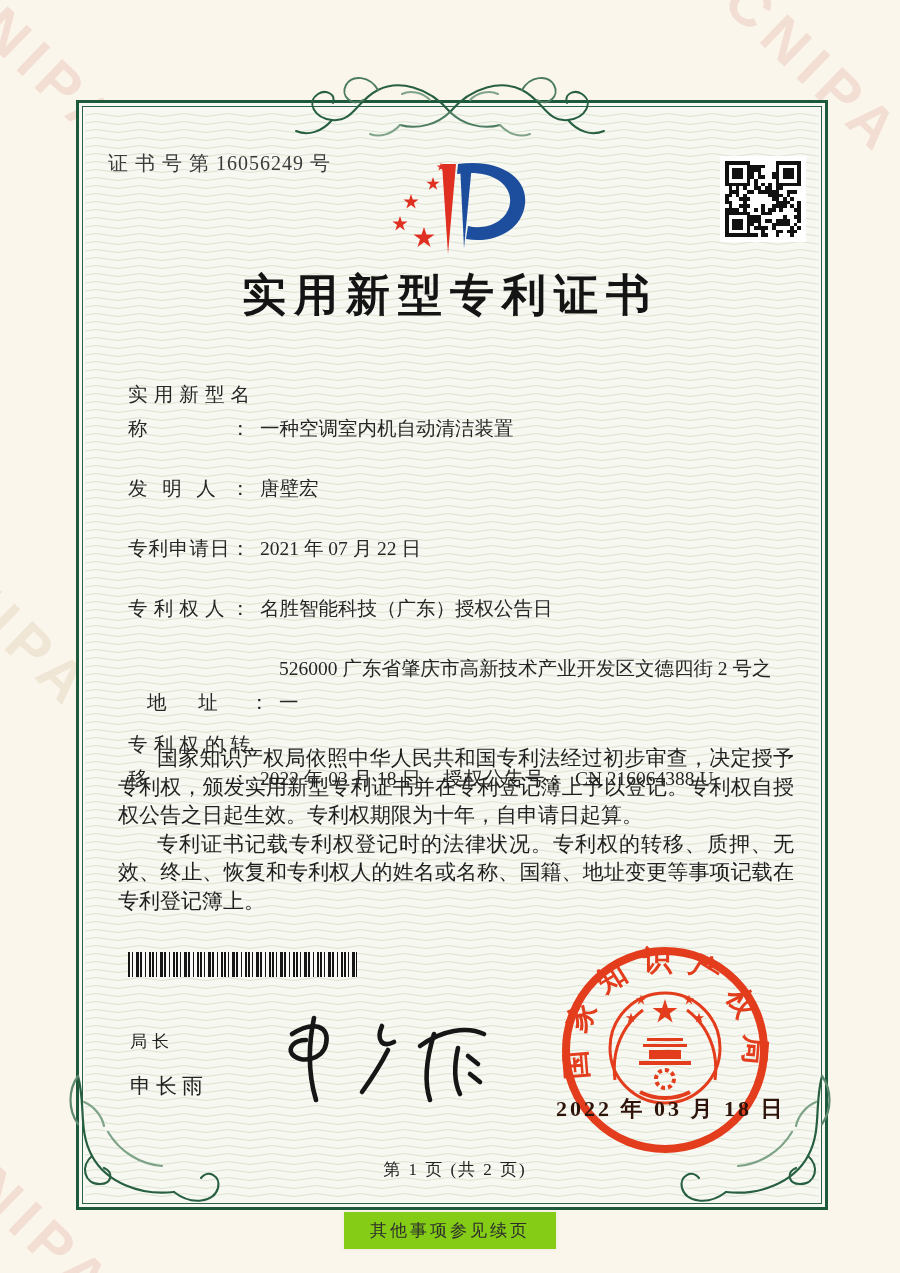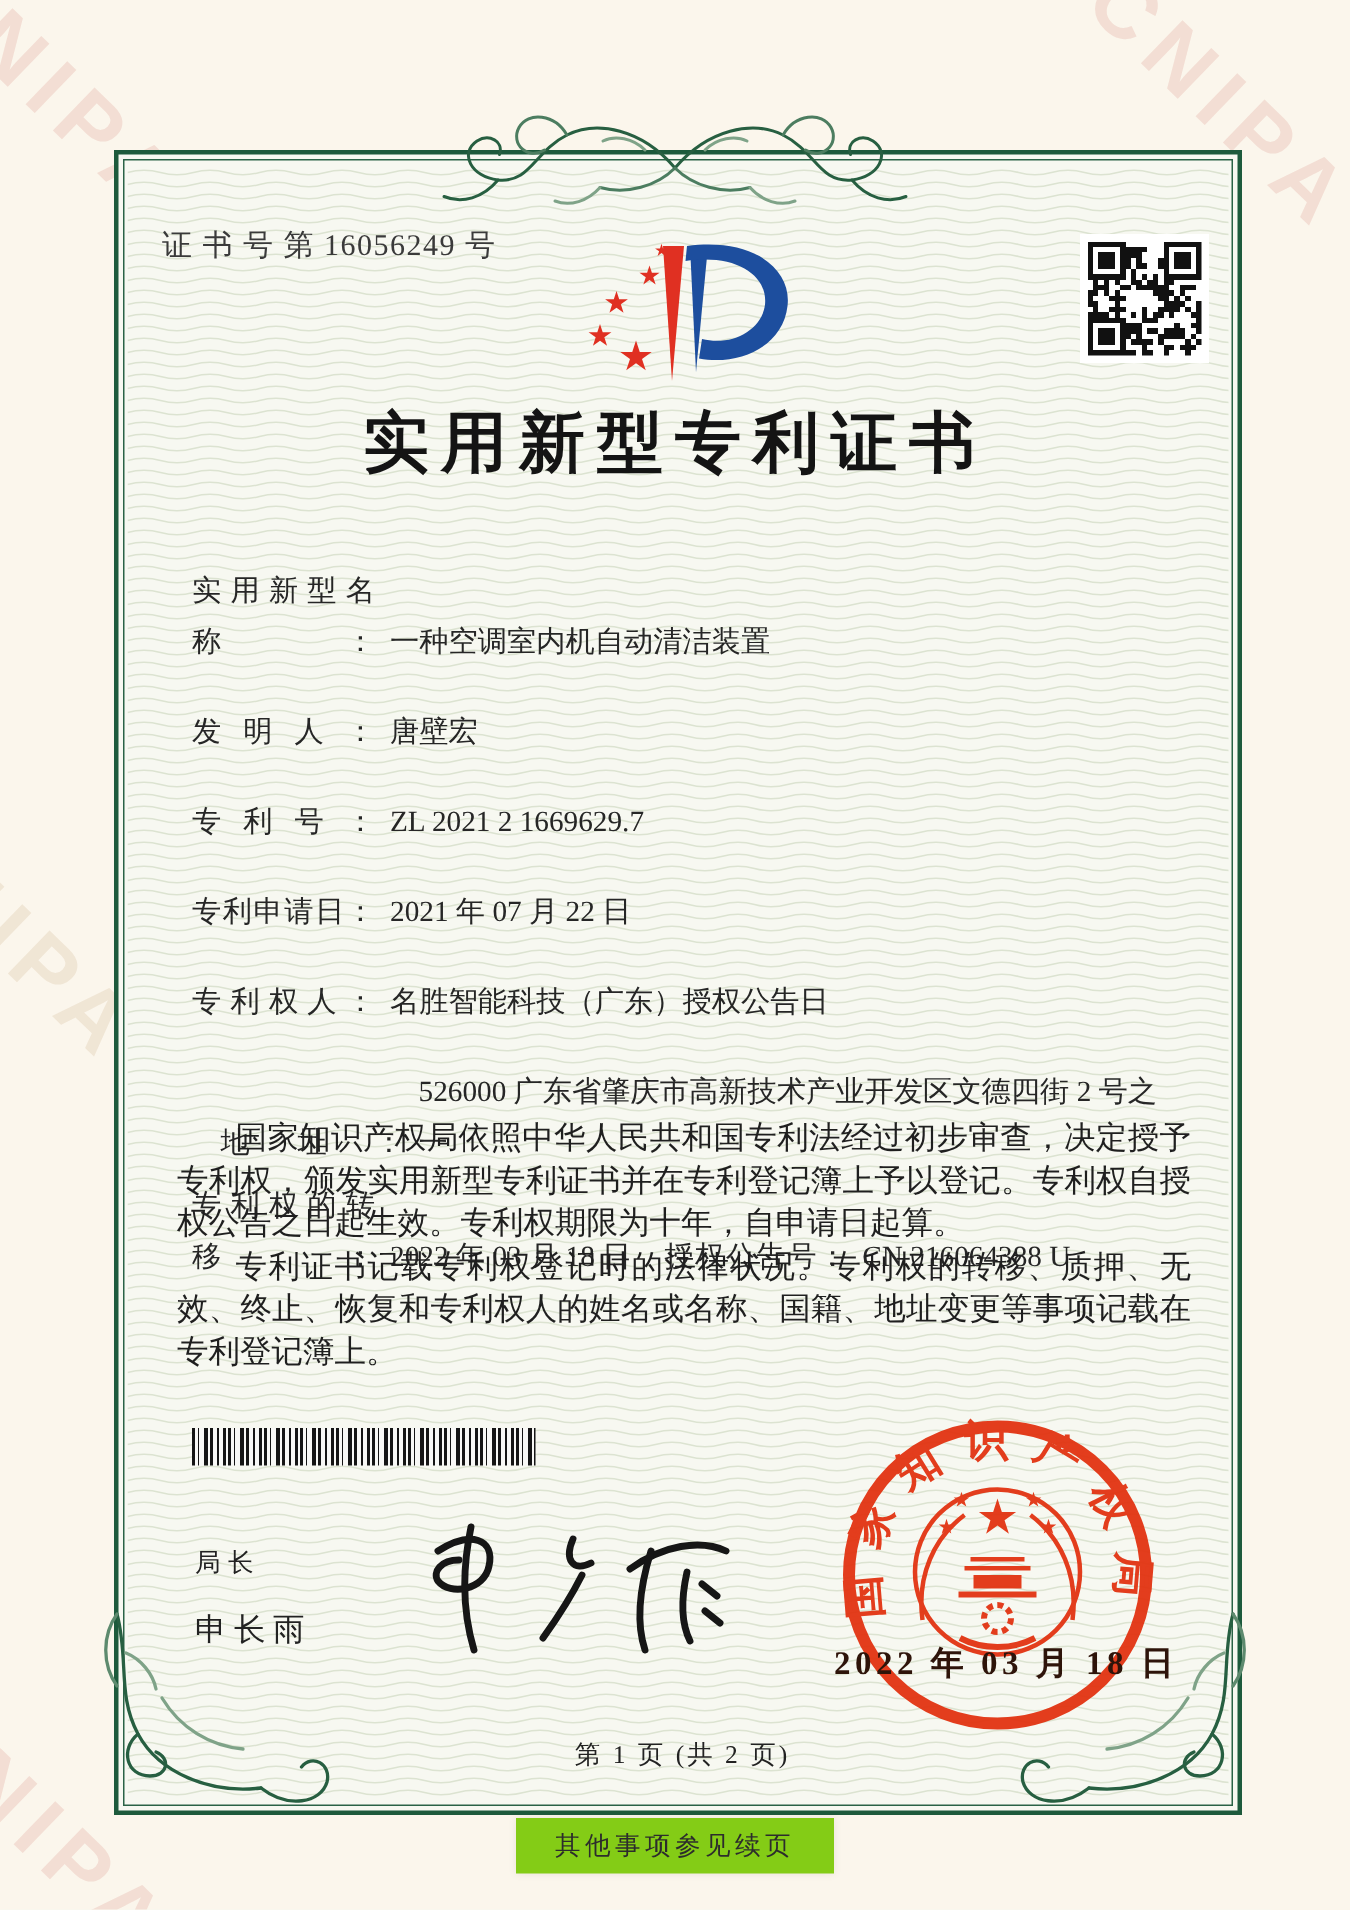--- a/index.html
+++ b/index.html
@@ -408,24 +408,20 @@
   <div class="fields">
     <div class="frow">
       <span class="flabel">实用新型名称：</span>
       <span class="fvalue">一种空调室内机自动清洁装置</span>
     </div>
     <div class="frow">
       <span class="flabel">发明人：</span>
       <span class="fvalue">唐壁宏</span>
     </div>
     <div class="frow">
-      <span class="flabel">专利号：</span>
-      <span class="fvalue">ZL 2021 2 1669629.7</span>
-    </div>
-    <div class="frow">
       <span class="flabel">专利申请日：</span>
       <span class="fvalue">2021 年 07 月 22 日</span>
     </div>
     <div class="frow">
       <span class="flabel">专利权人：</span>
       <span class="fvalue">名胜智能科技（广东）授权公告日</span>
     </div>
     <div class="frow addr">
       <span class="flabel">地址：</span>
       <span class="fvalue">526000 广东省肇庆市高新技术产业开发区文德四街 2 号之一</span>

